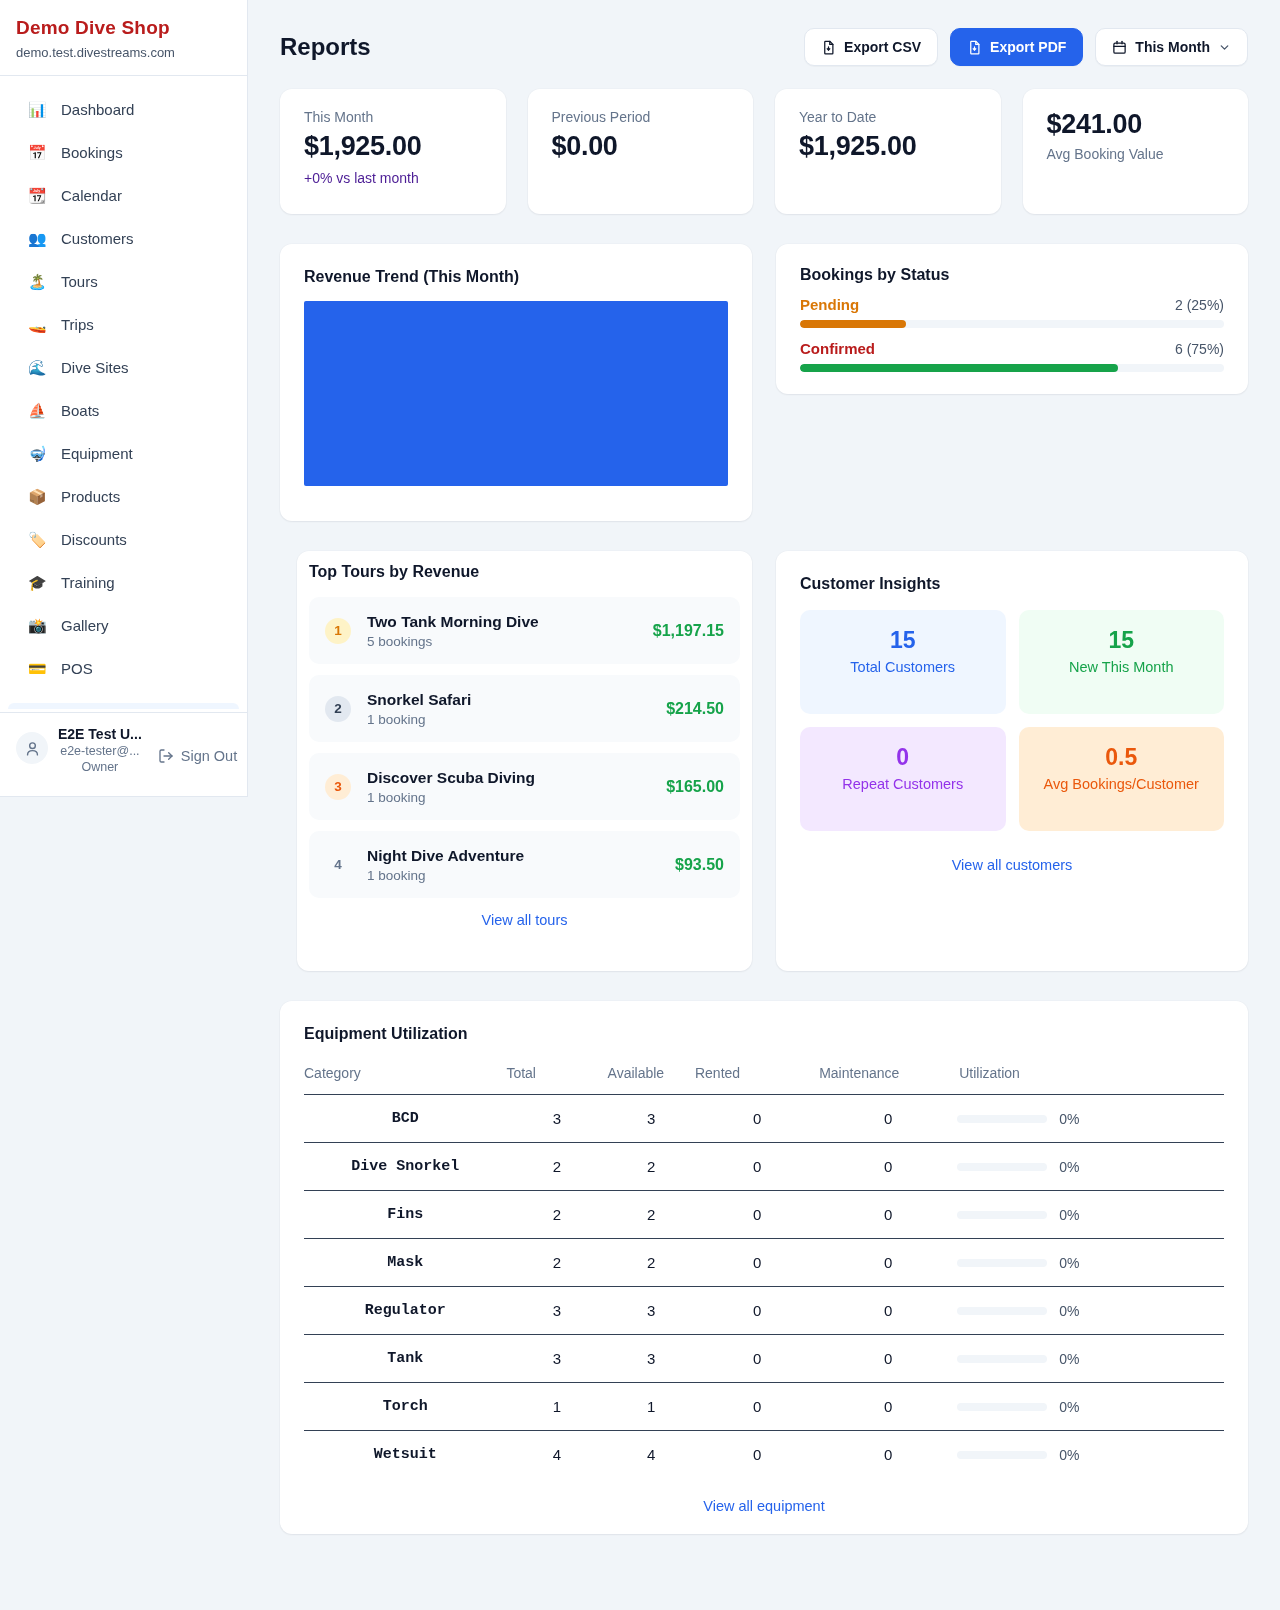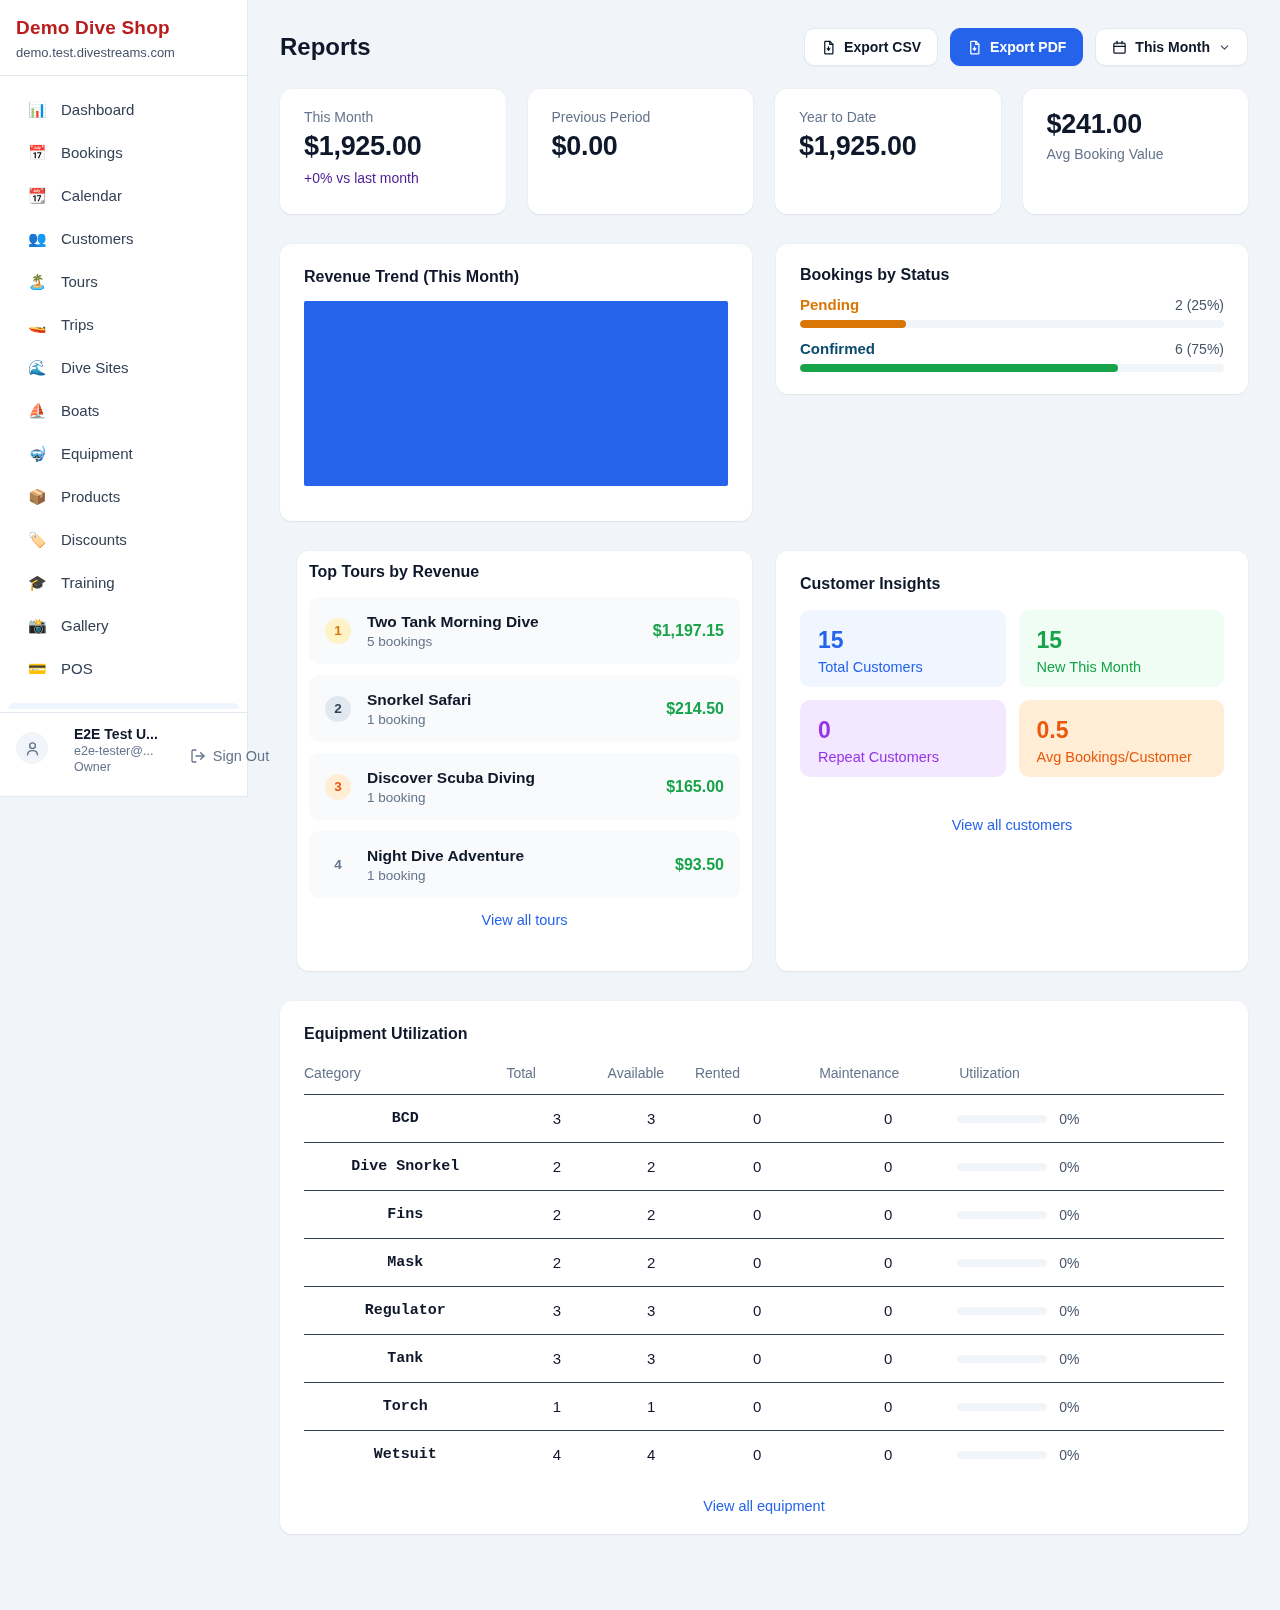--- a/index.html
+++ b/index.html
@@ -31,21 +31,21 @@
   .nav-ico { width:18px; font-size:15px; line-height:1; text-align:center; }
   .nav-label { font-size:15px; color:#334155; }
   .nav-sliver {
     height:6px; margin:18px 8px 0 8px;
     border-radius:8px 8px 0 0; background:#eff6ff;
   }
   .sb-footer {
     position:absolute; left:0; right:0; bottom:0; height:84px;
     border-top:1px solid #e2e8f0;
     padding:13px 14px 0 16px;
-    display:flex; align-items:flex-start; gap:26px;
+    display:flex; align-items:flex-start; gap:10px;text-align:center;
   }
   .avatar {
     width:32px; height:32px; border-radius:50%;
     background:#f1f5f9; display:flex; align-items:center; justify-content:center;
     margin-top:6px; flex:0 0 auto;
   }
   .u-col { width:92px; }
   .u-name { font-size:14px; font-weight:700; color:#0f172a; white-space:nowrap; }
   .u-email, .u-role { font-size:12.5px; color:#64748b; margin-top:2px; white-space:nowrap; }
   .signout { display:flex; align-items:center; gap:7px; margin-top:22px; margin-left:6px;
@@ -77,21 +77,21 @@
   .stat-card.inverted .stat-value { margin-top:0; }
   .stat-card.inverted .stat-label { margin-top:6px; }
   .charts-row { display:grid; grid-template-columns:1fr 1fr; gap:24px; margin-top:30px; align-items:start; }
   .rev-card { padding:24px; height:277px; }
   .rev-bar { margin-top:15px; height:185px; background:#2563eb; border-radius:2px; }
   .status-card { padding:22px 24px; }
   .status-row { margin-top:12px; }
   .status-line { display:flex; justify-content:space-between; align-items:baseline; }
   .st-label { font-size:15px; font-weight:600; }
   .st-label.pending { color:#d97706; }
-  .st-label.confirmed { color:#0c4a6e; }
+  .st-label.confirmed { color:#b91c1c; }
   .st-count { font-size:14px; color:#475569; }
   .st-track { margin-top:7px; height:8px; border-radius:4px; background:#f1f5f9; overflow:hidden; }
   .st-fill { height:100%; border-radius:4px; }
   .st-fill.pending { background:#d97706; }
   .st-fill.confirmed { background:#16a34a; }
   .mid-row { display:grid; grid-template-columns:1fr 1fr; gap:24px; margin-top:30px; }
   .tours-card { padding:12px; height:420px;margin-left:17px; }
   .tours-list { margin-top:16px; }
   .tour-row {
     display:flex; align-items:center; gap:16px;
@@ -107,28 +107,28 @@
   .tours-list .tour-row:nth-of-type(2) .rank { background:#e2e8f0; color:#334155; }
   .tours-list .tour-row:nth-of-type(3) .rank { background:#ffedd5; color:#ea580c; }
   .tour-info { flex:1; }
   .tour-name { font-size:15.5px; font-weight:600; color:#0f172a; }
   .tour-sub { font-size:13.5px; color:#64748b; margin-top:3px; }
   .tour-amount { font-size:16px; font-weight:700; color:#16a34a; white-space:nowrap; }
   .view-link { display:block; text-align:center; font-size:14.5px; color:#2563eb; cursor:pointer; }
   .tours-card .view-link { margin-top:14px; }
   .insights-card { padding:24px; height:420px; }
   .ins-grid { display:grid; grid-template-columns:1fr 1fr; gap:13px; margin-top:17px; }
-  .ins-tile { border-radius:10px; padding:17px 18px; height:77px; }
+  .ins-tile { border-radius:10px; padding:17px 18px; height:104px;text-align:center; }
   .ins-num { font-size:23px; font-weight:800; }
   .ins-label { font-size:14.5px; margin-top:5px; }
   .ins-tile.blue   { background:#eff6ff; } .ins-tile.blue .ins-num,   .ins-tile.blue .ins-label   { color:#2563eb; }
   .ins-tile.green  { background:#f0fdf4; } .ins-tile.green .ins-num,  .ins-tile.green .ins-label  { color:#16a34a; }
   .ins-tile.purple { background:#f3e8ff; } .ins-tile.purple .ins-num, .ins-tile.purple .ins-label { color:#9333ea; }
   .ins-tile.orange { background:#ffedd5; } .ins-tile.orange .ins-num, .ins-tile.orange .ins-label { color:#ea580c; }
-  .insights-card .view-link { margin-top:40px; }
+  .insights-card .view-link { margin-top:26px; }
   
   .equip-card { margin-top:30px; padding:24px 24px 20px 24px; }
   table.equip { width:100%; border-collapse:collapse; table-layout:fixed; margin-top:8px; }
   table.equip th {
     font-size:14px; font-weight:400; color:#64748b; text-align:left;
     padding:14px 0 13px 0; border-bottom:1px solid #334155;
   }
   table.equip th.cat, table.equip th.util { text-align:left; }
   table.equip th.util { padding-left:2px; }
   table.equip td {

